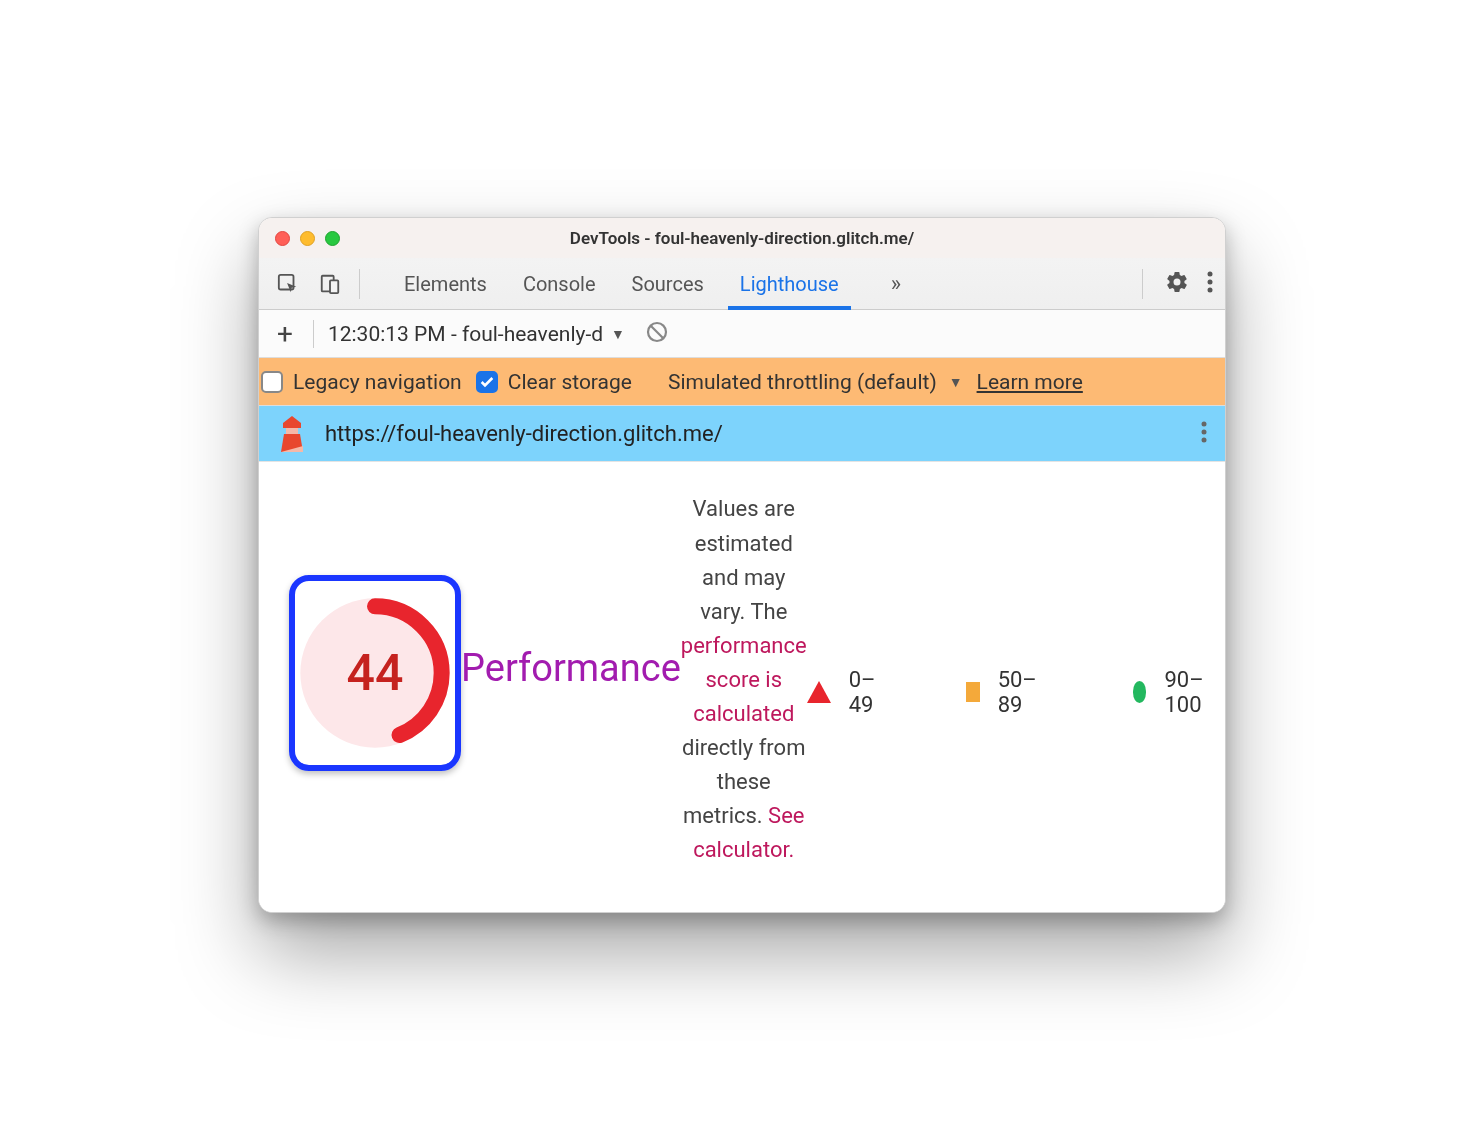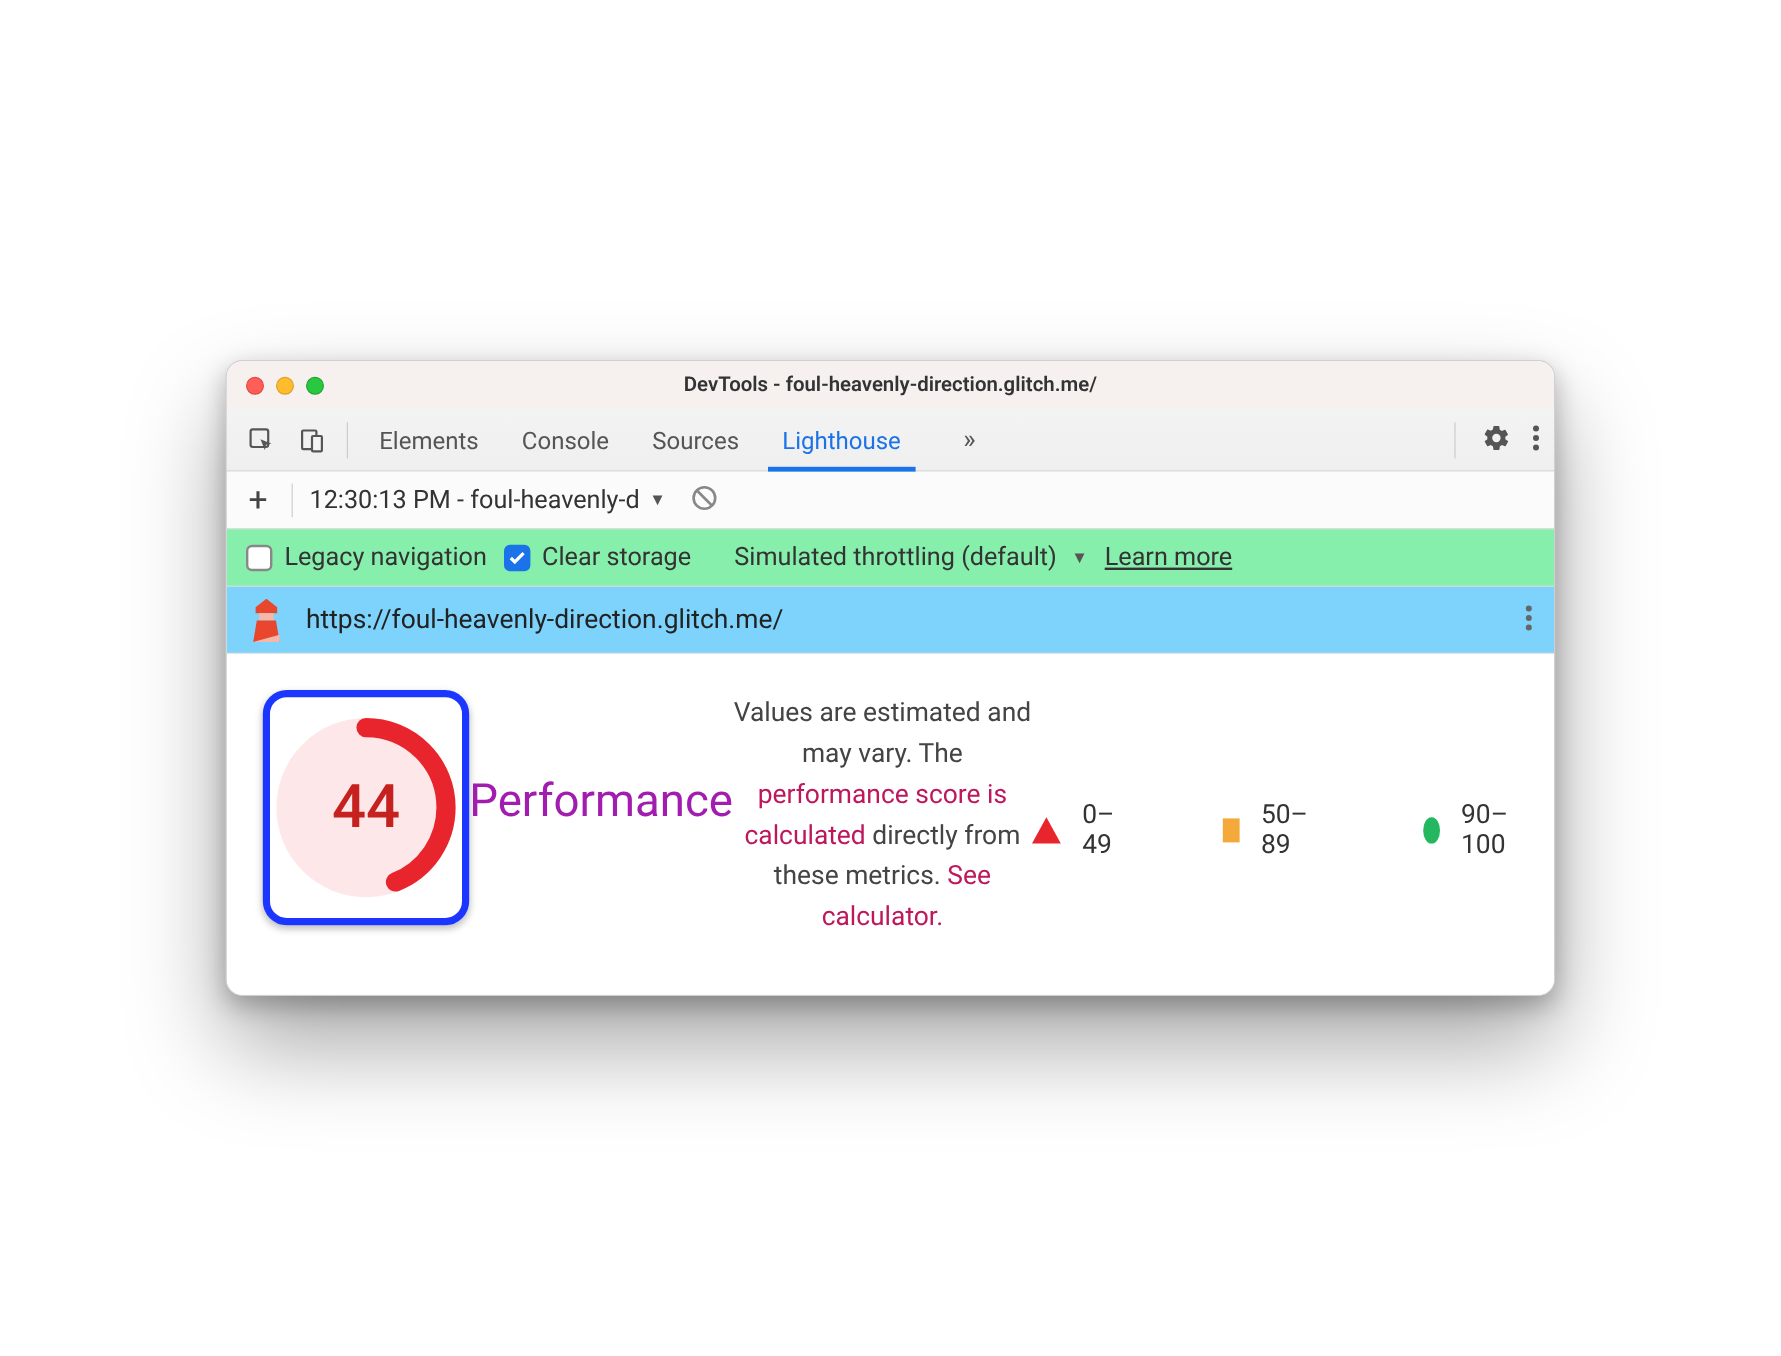--- a/index.html
+++ b/index.html
@@ -6,21 +6,21 @@
   body {
     font-family: -apple-system, BlinkMacSystemFont, "Segoe UI", Roboto, sans-serif;
     background: #fff;
     width: 1484px;
     height: 1130px;
     display: flex;
     align-items: center;
     justify-content: center;
   }
   .window {
-    width: 1108px;
+    width: 968px;
     background: #fff;
     border-radius: 14px;
     box-shadow: 0 40px 80px rgba(0,0,0,0.35), 0 8px 20px rgba(0,0,0,0.25);
     overflow: hidden;
     border: 1px solid #d0d0d0;
   }
   
   .titlebar {
     height: 40px;
     background: #f6f1ef;
@@ -44,21 +44,21 @@
     height: 52px;
     background: linear-gradient(#f3f3f3,#efefef);
     border-bottom:1px solid #ccc;
     display:flex; align-items:center; padding:0 12px; gap:8px;
   }
   .toolbar .iconbtn {
     width:34px; height:34px; display:flex; align-items:center; justify-content:center;
     color:#555; cursor:pointer;
   }
   .toolbar .divider { width:1px; height:30px; background:#ccc; margin:0 4px; }
-  .tabs { display:flex; gap:28px; margin-left:10px; align-items:center; }
+  .tabs { display:flex; gap:28px; margin-left:28px; align-items:center; }
   .tab {
     font-size:20px; color:#555; padding:12px 4px; cursor:pointer; position:relative;
   }
   .tab.active { color:#1a73e8; }
   .tab.active::after {
     content:""; position:absolute; left:-8px; right:-8px; bottom:-2px; height:4px;
     background:#1a73e8;
   }
   .more-chevron { font-size:22px; color:#555; margin-left:20px; cursor:pointer; }
   .toolbar-right { margin-left:auto; display:flex; align-items:center; gap:18px; }
@@ -72,22 +72,22 @@
   .plusbtn { font-size:28px; color:#444; cursor:pointer; padding:0 6px; }
   .vline { width:1px; height:28px; background:#ccc; }
   .report-select {
     font-size:21px; color:#333; display:flex; align-items:center; gap:8px; cursor:pointer;
     max-width:330px; overflow:hidden; white-space:nowrap;
   }
   .report-select .caret { font-size:14px; color:#555; }
   .clearbtn { margin-left:6px; color:#888; cursor:pointer; }
   
   .optbar {
-    height:48px; background:#86efac; border-bottom:1px solid #ddd;
-    display:flex; align-items:center; padding:0 16px; gap:14px;
+    height:48px; background:#fdba74; border-bottom:1px solid #ddd;
+    display:flex; align-items:center; padding:0 2px; gap:14px;
     font-size:21px; color:#333;
   }
   .checkbox {
     width:22px; height:22px; border:2px solid #888; border-radius:5px; display:inline-flex;
     align-items:center; justify-content:center; cursor:pointer; background:#fff;
   }
   .checkbox.checked { background:#1a73e8; border-color:#1a73e8; }
   .checkbox.checked svg { display:block; }
   .checkbox svg { display:none; }
   .opt { display:flex; align-items:center; gap:10px; }

